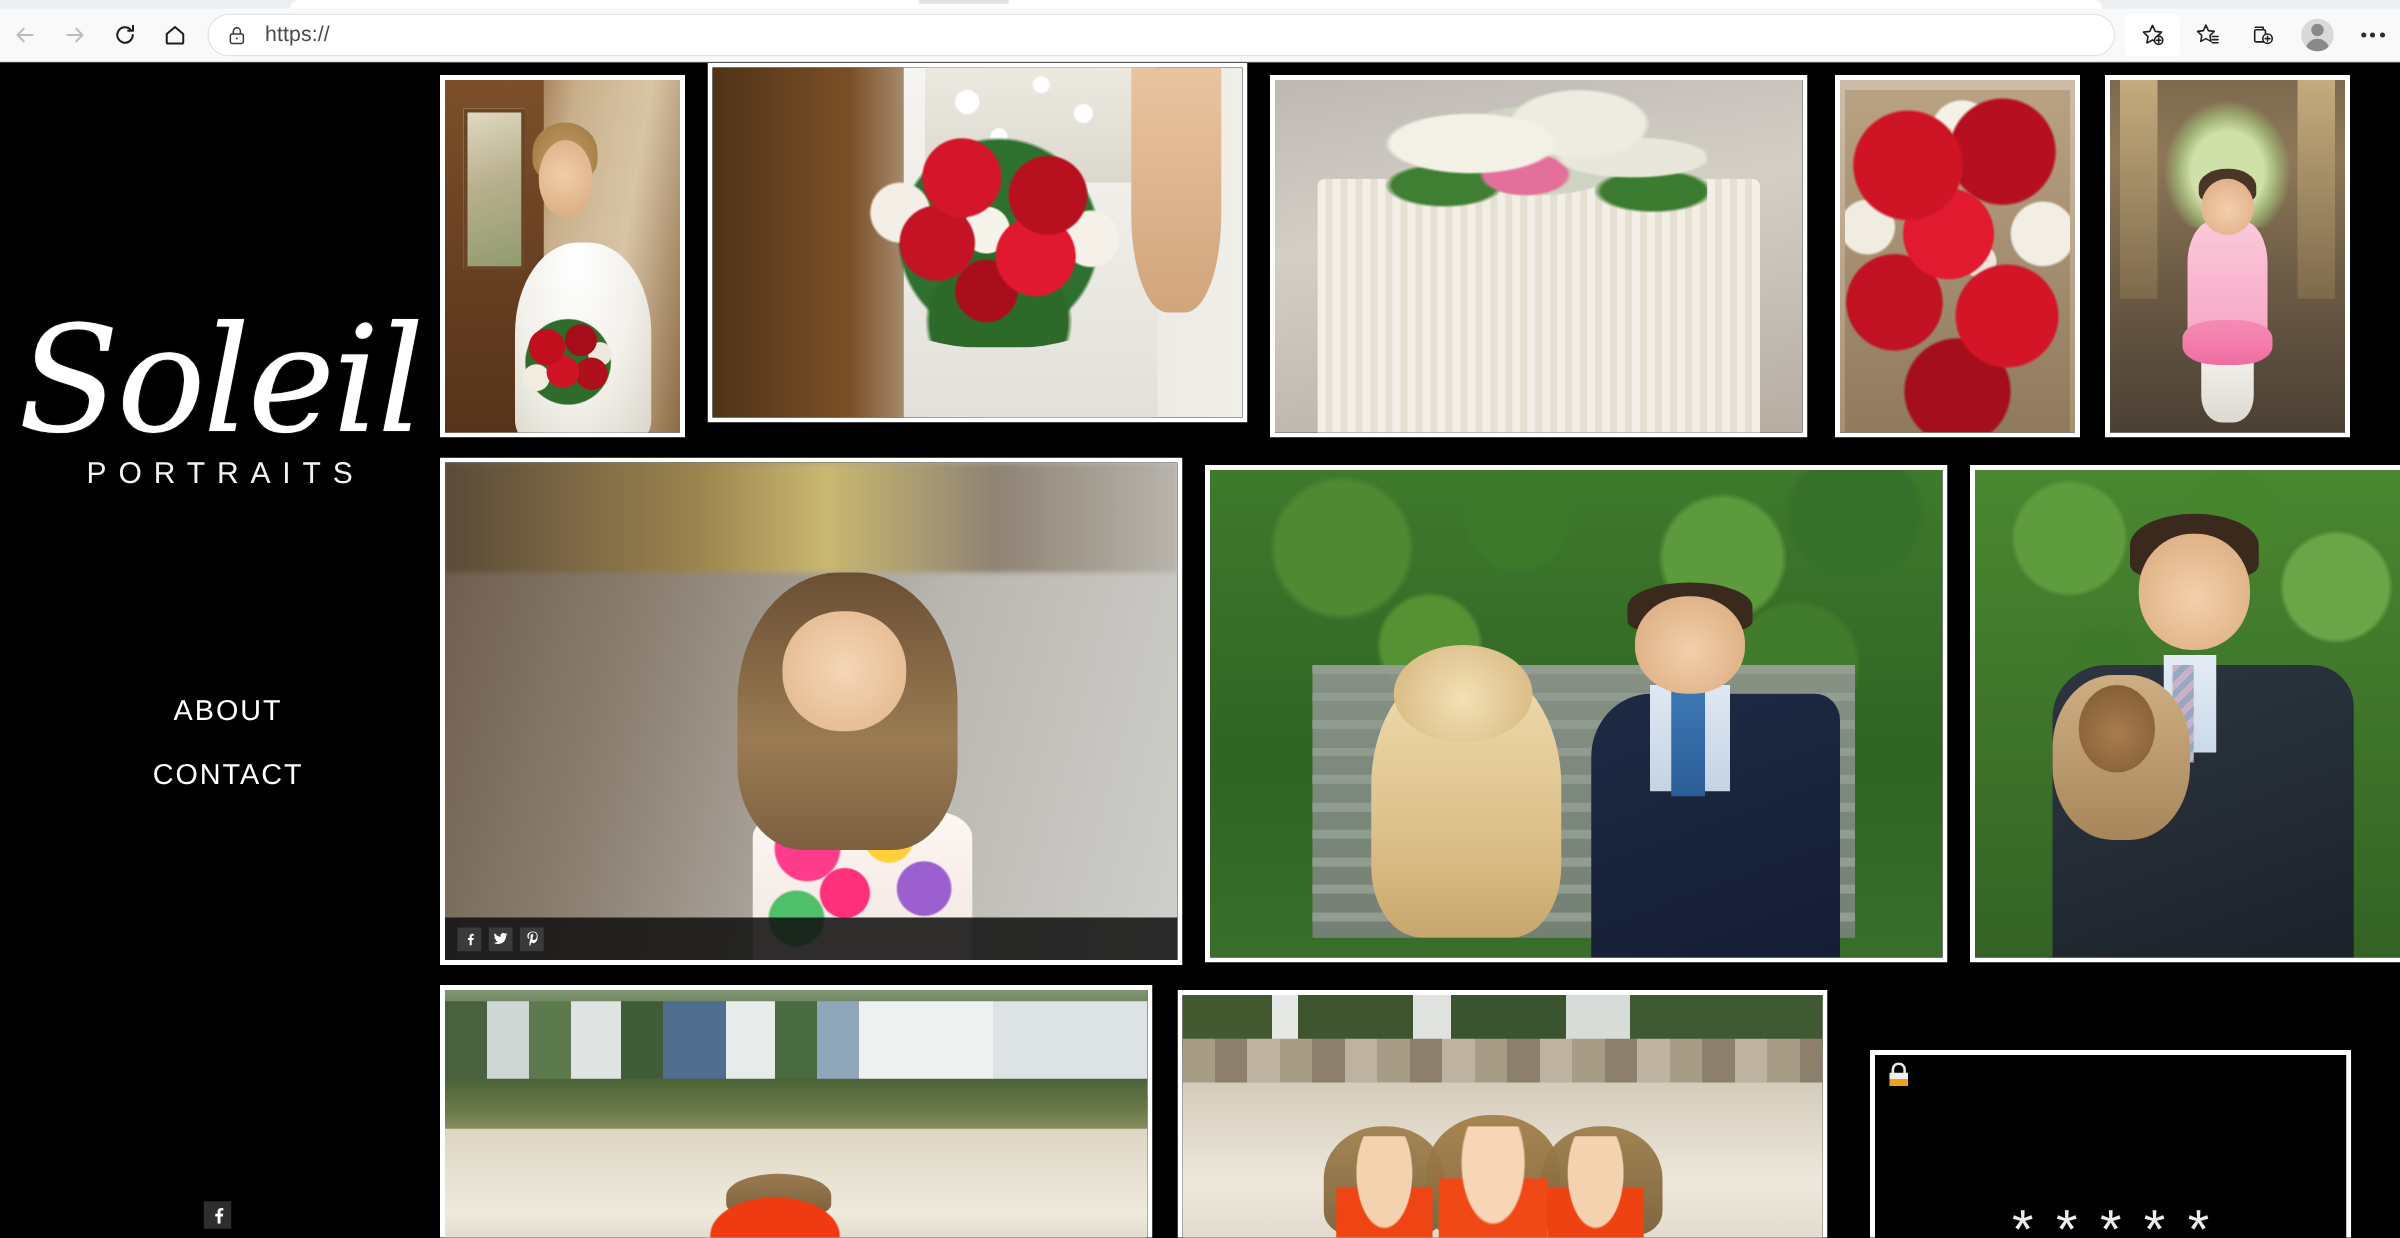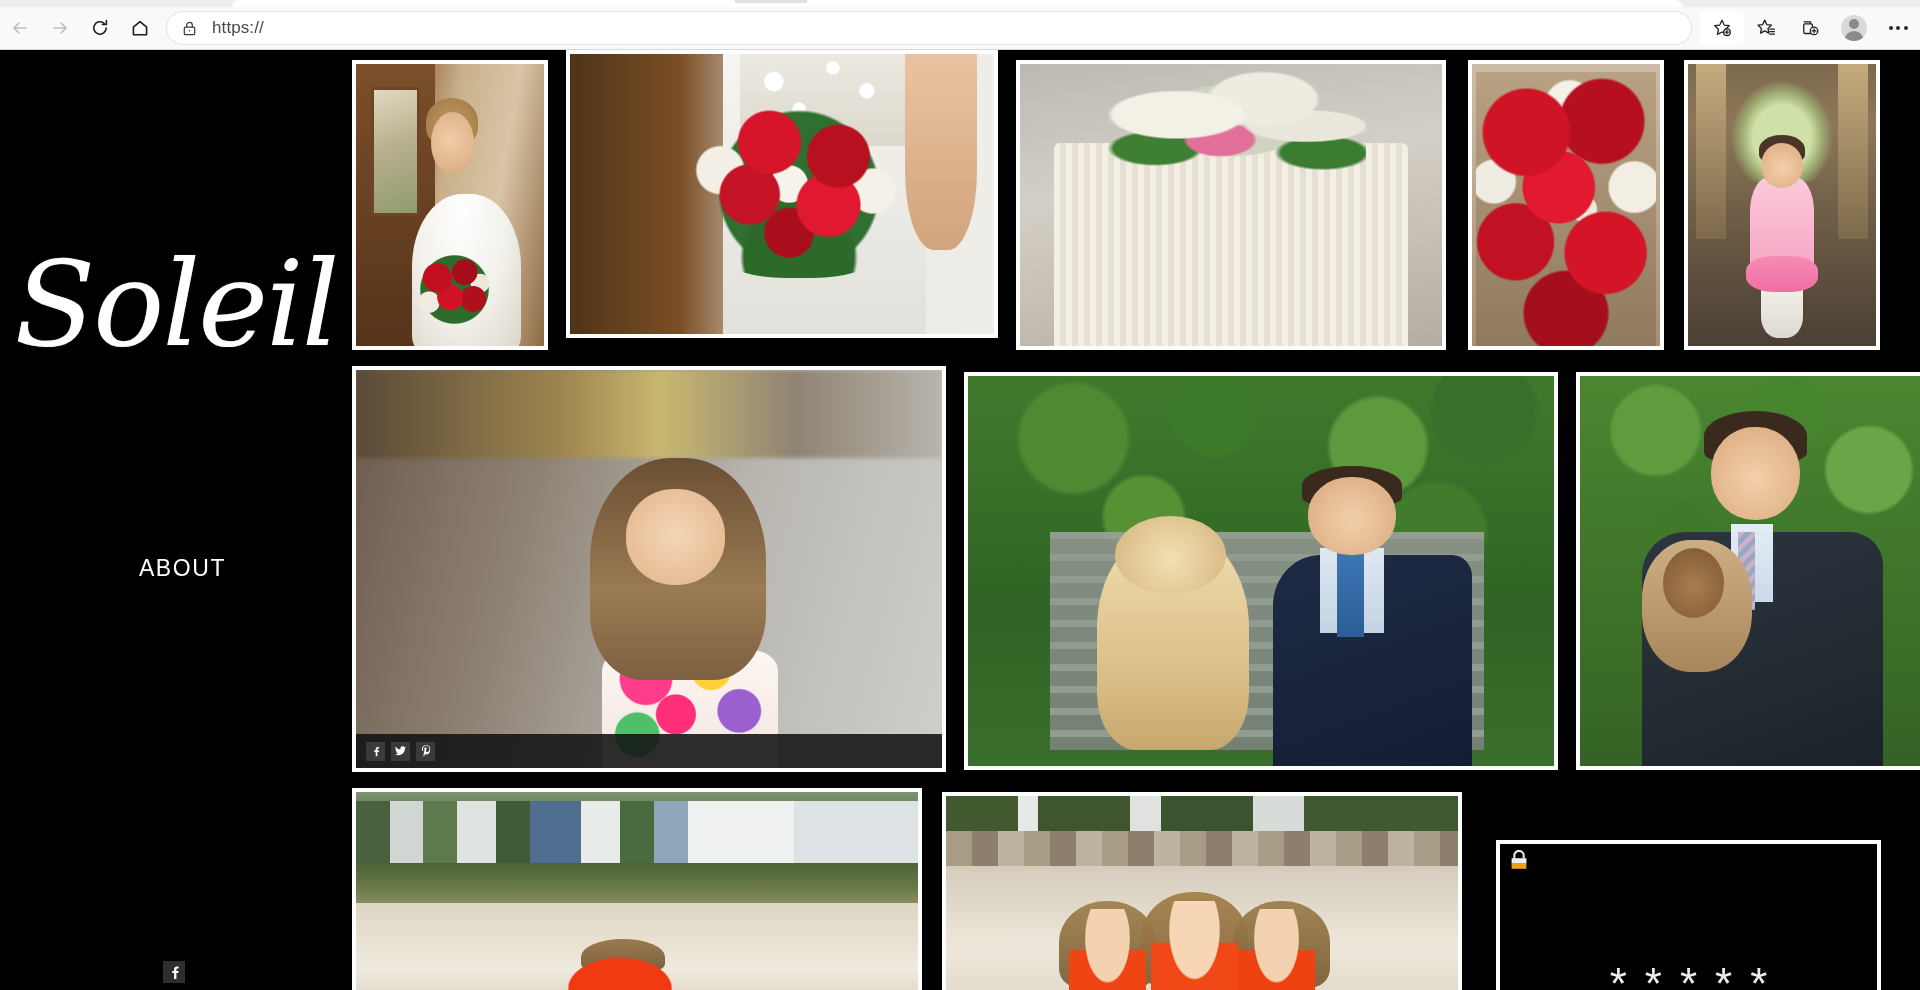--- a/index.html
+++ b/index.html
@@ -532,24 +532,26 @@
 
   </div>
 </div>
 
 <div id="page">
 
   <div id="sidebar">
 
     <div id="logo-block">
       <div id="logo-script">Soleil</div>
+      <div id="logo-sub">PORTRAITS</div>
     </div>
 
     <div id="sidebar-nav">
       <a class="nav-link" href="#">ABOUT</a>
+      <a class="nav-link" href="#">CONTACT</a>
     </div>
 
     <div id="sidebar-social">
       <a class="social-square" href="#" title="Facebook">
         <svg width="11" height="13" viewBox="0 0 11 13">
           <path d="M7.4 13V7.1h1.9l.28-2.2H7.4V3.5c0-.64.18-1.07 1.1-1.07h1.18V.47A15.6 15.6 0 0 0 7.96.38C6.25.38 5.08 1.43 5.08 3.35v1.55H3.2v2.2h1.88V13z" fill="#fff"></path>
         </svg>
       </a>
     </div>
 

